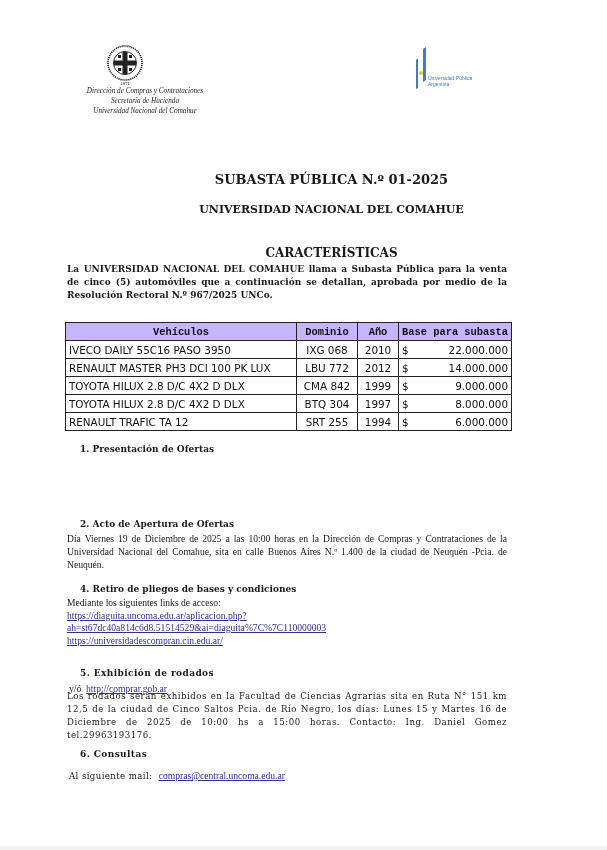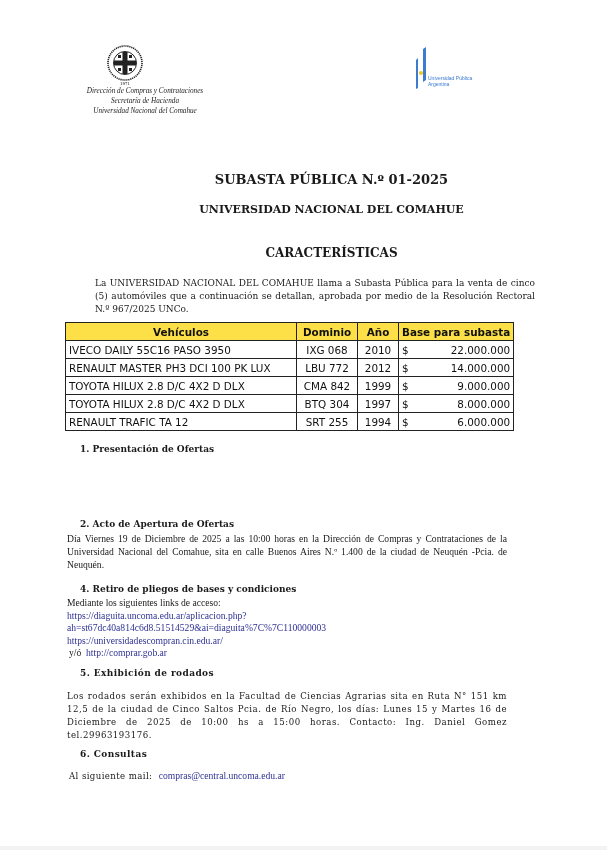--- a/index.html
+++ b/index.html
@@ -11,39 +11,39 @@
   .seal { position: absolute; left: 100px; top: 44px; width: 50px; height: 42px; }
   .dept { position: absolute; left: 60px; top: 86px; width: 170px; text-align: center; font-family: "Liberation Serif", serif; font-style: italic; font-size: 7.2px; line-height: 10px; color: #222; }
   .upa-logo { position: absolute; left: 404px; top: 46px; width: 110px; height: 46px; }
   .upa-text { position: absolute; left: 428px; top: 75px; font-family: "Liberation Sans", sans-serif; font-size: 5px; line-height: 6px; color: #3b7bd0; }
 
   .title { position: absolute; left: 0; width: 607px; text-align: center; font-family: "DejaVu Serif", serif; font-weight: bold; color: #1a1a1a; padding-left: 28px; }
   .t1 { top: 172px; font-size: 13px; }
   .t2 { top: 203px; font-size: 11px; }
   .t3 { top: 246px; font-size: 12px; }
 
-  .intro { position: absolute; left: 67px; top: 277px; width: 440px; font-family: "DejaVu Serif", serif; font-weight: normal; font-size: 9px; line-height: 13px; text-align: justify; margin-left: 28px; }
+  .intro { position: absolute; left: 67px; top: 263px; width: 440px; font-family: "DejaVu Serif", serif; font-weight: bold; font-size: 9px; line-height: 13px; text-align: justify; }
 
   
   table.vehicles { position: absolute; left: 65px; top: 322px; border-collapse: collapse; font-family: "DejaVu Sans", "Liberation Sans", sans-serif; font-size: 10.4px; color: #111; }
   table.vehicles th, table.vehicles td { border: 1px solid #222; height: 17px; padding: 0 3px; white-space: nowrap; }
-  table.vehicles th { background: #fde047; font-weight: bold; text-align: center; }
+  table.vehicles th { background: #c4b5fd; font-weight: bold; text-align: center; font-family: Liberation Mono, monospace; }
   .c-veh { width: 224px; text-align: left; }
   .c-dom { width: 54px; text-align: center; }
   .c-ano { width: 34px; text-align: center; }
   .c-base { width: 106px; }
   .base-cell { display: flex; justify-content: space-between; }
 
   
   .sec-h { position: absolute; left: 80px; font-family: "DejaVu Serif", serif; font-weight: bold; font-size: 9px; }
   .sec-p { position: absolute; left: 67px; width: 440px; font-family: "Liberation Serif", "DejaVu Serif", serif; font-size: 9.6px; line-height: 13px; text-align: justify; color: #1a1a1a; }
   .sec-p.wide { letter-spacing: 0.5px; font-family: "DejaVu Serif", serif; font-size: 8.6px; }
-  a.link { color: #2e3192; font-family: "Liberation Serif", serif; }
+  a.link { color: #2e3192; text-decoration: underline; font-family: "Liberation Serif", serif; }
   .links { position: absolute; left: 67px; top: 597px; width: 440px; font-family: "Liberation Serif", serif; font-size: 9.6px; line-height: 12.5px; }
-  .links .yo { padding-left: 2px; }
+  .links .yo { padding-left: 2px; margin-top: 36px; }
   .consult { position: absolute; left: 69px; top: 770px; font-family: "DejaVu Serif", serif; font-size: 8.6px; letter-spacing: 0.4px; }
   .consult a { font-family: "Liberation Serif", serif; font-size: 9.6px; letter-spacing: 0; margin-top: 32px; }
 </style>
 </head>
 <body>
 
 <div class="page">
 
   <svg class="seal" viewBox="0 0 50 42">
     <circle cx="25" cy="19" r="17" fill="none" stroke="#222" stroke-width="1.6" stroke-dasharray="1.2 0.8"></circle>

